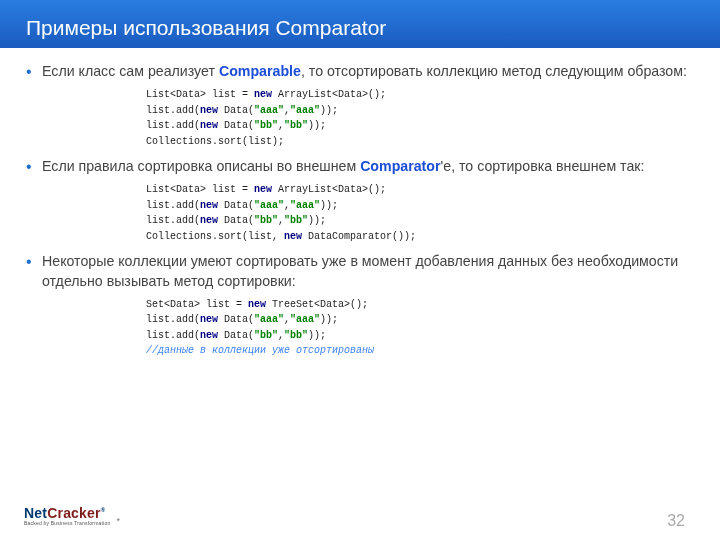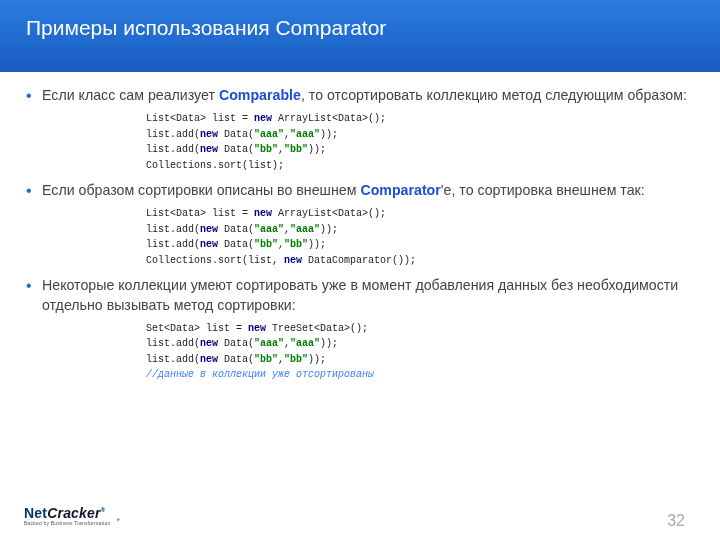--- a/index.html
+++ b/index.html
@@ -3,21 +3,21 @@
 <meta charset="utf-8">
 <style>
   * { margin: 0; padding: 0; box-sizing: border-box; }
   body {
     width: 720px; height: 540px;
     font-family: "Segoe UI", Tahoma, Arial, sans-serif;
     background: #fff; overflow: hidden; position: relative;
     color: #333;
   }
   .header {
-    width: 100%; height: 72px;
+    width: 100%; height: 48px;
     background: linear-gradient(#2a7de1, #1a5bbf);
     padding: 16px 20px 0 26px;
   }
   .title { color: #fff; font-size: 21px; font-weight: 400; }
   .content { padding: 14px 26px 0 26px; }
   ul.bullets { list-style: none; }
   ul.bullets > li { position: relative; padding-left: 16px; font-size: 14.2px; line-height: 1.35; margin-bottom: 4px; color:#444;}
   ul.bullets > li::before {
     content: "•"; position: absolute; left: 0; top: 0;
     color: #1f6fd0; font-size: 16px; line-height: 1.2;
@@ -32,21 +32,21 @@
   .kw { color: #000080; font-weight: bold; }
   .str { color: #008000; font-weight: bold; }
   .cmt { color: #3b82f6; font-style: italic; }
   .footer {
     position: absolute; left: 0; bottom: 4px; width: 100%;
     padding: 0 24px; height: 40px;
     display: flex; align-items: center;
   }
   .logo { display: flex; flex-direction: column; line-height: 1; }
   .logo-top { font-size: 14px; font-weight: 700; color: #003a70; letter-spacing: .2px; }
-  .logo-top .orange { color: #0f172a; font-style: italic; }
+  .logo-top .orange { color: #7f1d1d; }
   .logo-sub { font-size: 5px; color: #555; letter-spacing: .2px; margin-top:1px;}
   .copy { font-size: 9px; color: #777; margin: 10px 0 0 20px; }
   .pagenum { position:absolute; right:35px; bottom:10px; font-size:16px; color:#aaa;}
   .star { font-size:9px; color:#777; margin:10px 0 0 6px;}
 </style>
 </head>
 <body>
 
 <div class="header">
   <div class="title">Примеры использования Comparator</div>
@@ -59,21 +59,21 @@
     </li>
   </ul>
 
   <div class="code"><span>List&lt;Data&gt; list = </span><span class="kw">new</span><span> ArrayList&lt;Data&gt;();</span>
 <span>list.add(</span><span class="kw">new</span><span> Data(</span><span class="str">"aaa"</span><span>,</span><span class="str">"aaa"</span><span>));</span>
 <span>list.add(</span><span class="kw">new</span><span> Data(</span><span class="str">"bb"</span><span>,</span><span class="str">"bb"</span><span>));</span>
 <span>Collections.sort(list);</span></div>
 
   <ul class="bullets">
     <li>
-      <span>Если образом сортировки описаны во внешнем </span><span class="hl-red">Comparator</span><span>'е, то сортировка внешнем так:</span>
+      <span>Если правила сортировка описаны во внешнем </span><span class="hl-red">Comparator</span><span>'е, то сортировка внешнем так:</span>
     </li>
   </ul>
 
   <div class="code"><span>List&lt;Data&gt; list = </span><span class="kw">new</span><span> ArrayList&lt;Data&gt;();</span>
 <span>list.add(</span><span class="kw">new</span><span> Data(</span><span class="str">"aaa"</span><span>,</span><span class="str">"aaa"</span><span>));</span>
 <span>list.add(</span><span class="kw">new</span><span> Data(</span><span class="str">"bb"</span><span>,</span><span class="str">"bb"</span><span>));</span>
 <span>Collections.sort(list, </span><span class="kw">new</span><span> DataComparator());</span></div>
 
   <ul class="bullets">
     <li>

